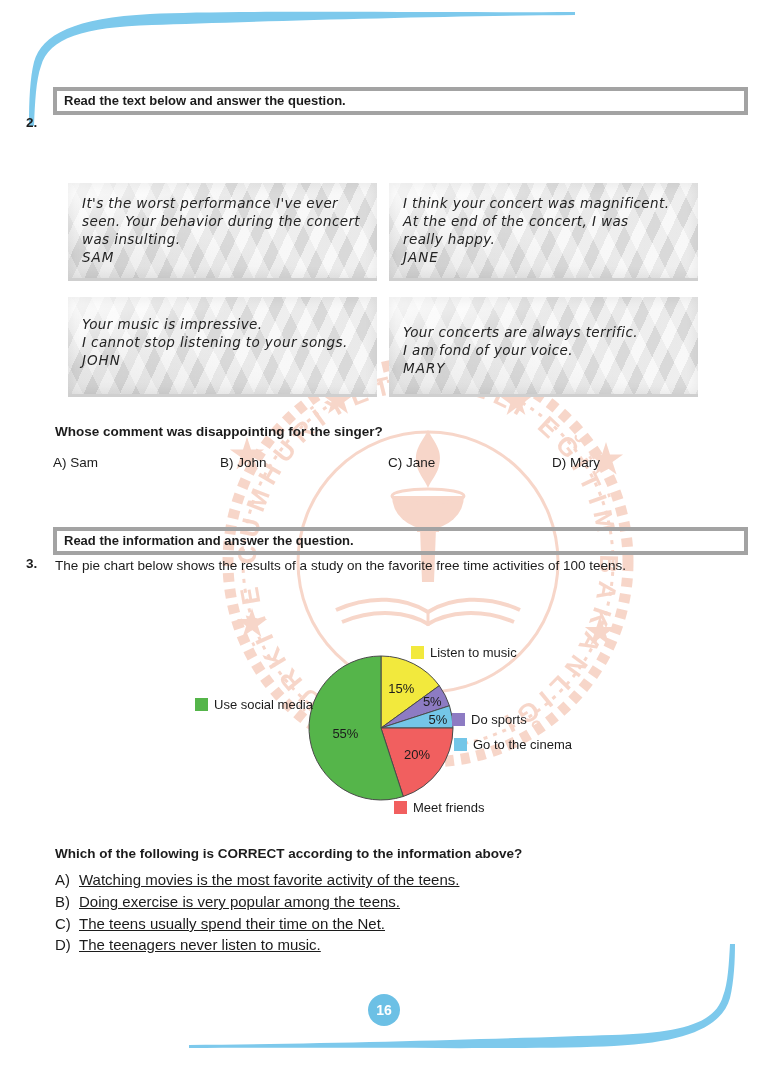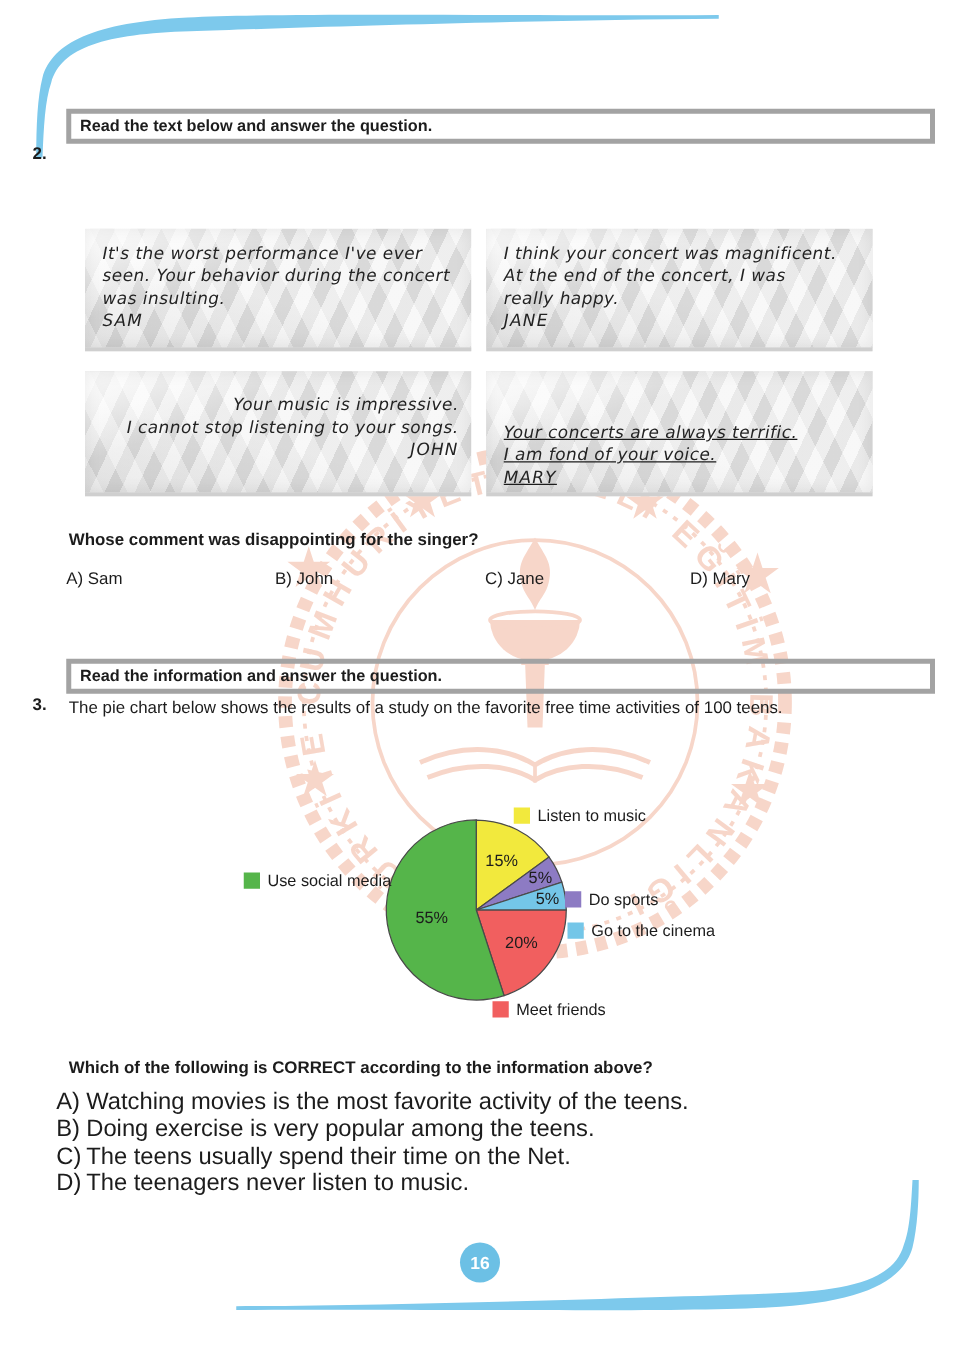--- a/index.html
+++ b/index.html
@@ -54,21 +54,21 @@
   #pie-svg{position:absolute;left:301px;top:648px;}
   .pct{font-family:"Liberation Sans",sans-serif;font-size:13px;fill:#1c1c1c;}
   .legend-item{position:absolute;display:flex;align-items:center;gap:6px;font-size:13px;}
   .swatch{width:13px;height:13px;display:inline-block;flex:none;}
   .lg-listen{left:411px;top:645px;}
   .lg-sports{left:452px;top:712px;text-align:center;}
   .lg-cinema{left:454px;top:737px;}
   .lg-friends{left:394px;top:800px;}
   .lg-social{left:195px;top:697px;}
   
-  .v-opt{position:absolute;left:45px;font-size:19px;}
+  .v-opt{position:absolute;left:55px;font-size:15px;text-decoration:underline;}
   .v-opt .letter{display:inline-block;width:24px;}
   
   .page-badge{
     position:absolute;left:368px;top:994px;width:32px;height:32px;border-radius:50%;
     background:var(--badge);color:#fff;font-weight:bold;font-size:14px;
     text-align:center;line-height:32px;
   }
 </style>
 </head>
 <body>
@@ -134,29 +134,29 @@
     </div>
   </div>
   <div class="note-card" style="left:68px;top:183px;">
     <div class="note-inner">
       <div class="note-text">It's the worst performance I've ever
 seen. Your behavior during the concert
 was insulting.</div>
       <div class="note-author">SAM</div>
     </div>
   </div>
-  <div class="note-card" style="left:68px;top:297px;height:97px;text-align:right;">
+  <div class="note-card" style="left:68px;top:297px;height:97px;">
     <div class="note-inner" style="padding-top:18px;">
       <div class="note-text">Your music is impressive.
 I cannot stop listening to your songs.</div>
       <div class="note-author">JOHN</div>
     </div>
   </div>
   <div class="note-card" style="left:389px;top:297px;height:97px;">
-    <div class="note-inner" style="padding-top:40px;text-decoration:underline;">
+    <div class="note-inner" style="padding-top:26px;">
       <div class="note-text">Your concerts are always terrific.
 I am fond of your voice.</div>
       <div class="note-author">MARY</div>
     </div>
   </div>
 
   <div class="qbold" style="top:424px;">Whose comment was disappointing for the singer?</div>
 
   <div class="opt-row-item" style="left:53px;">
     <span>A)</span>

